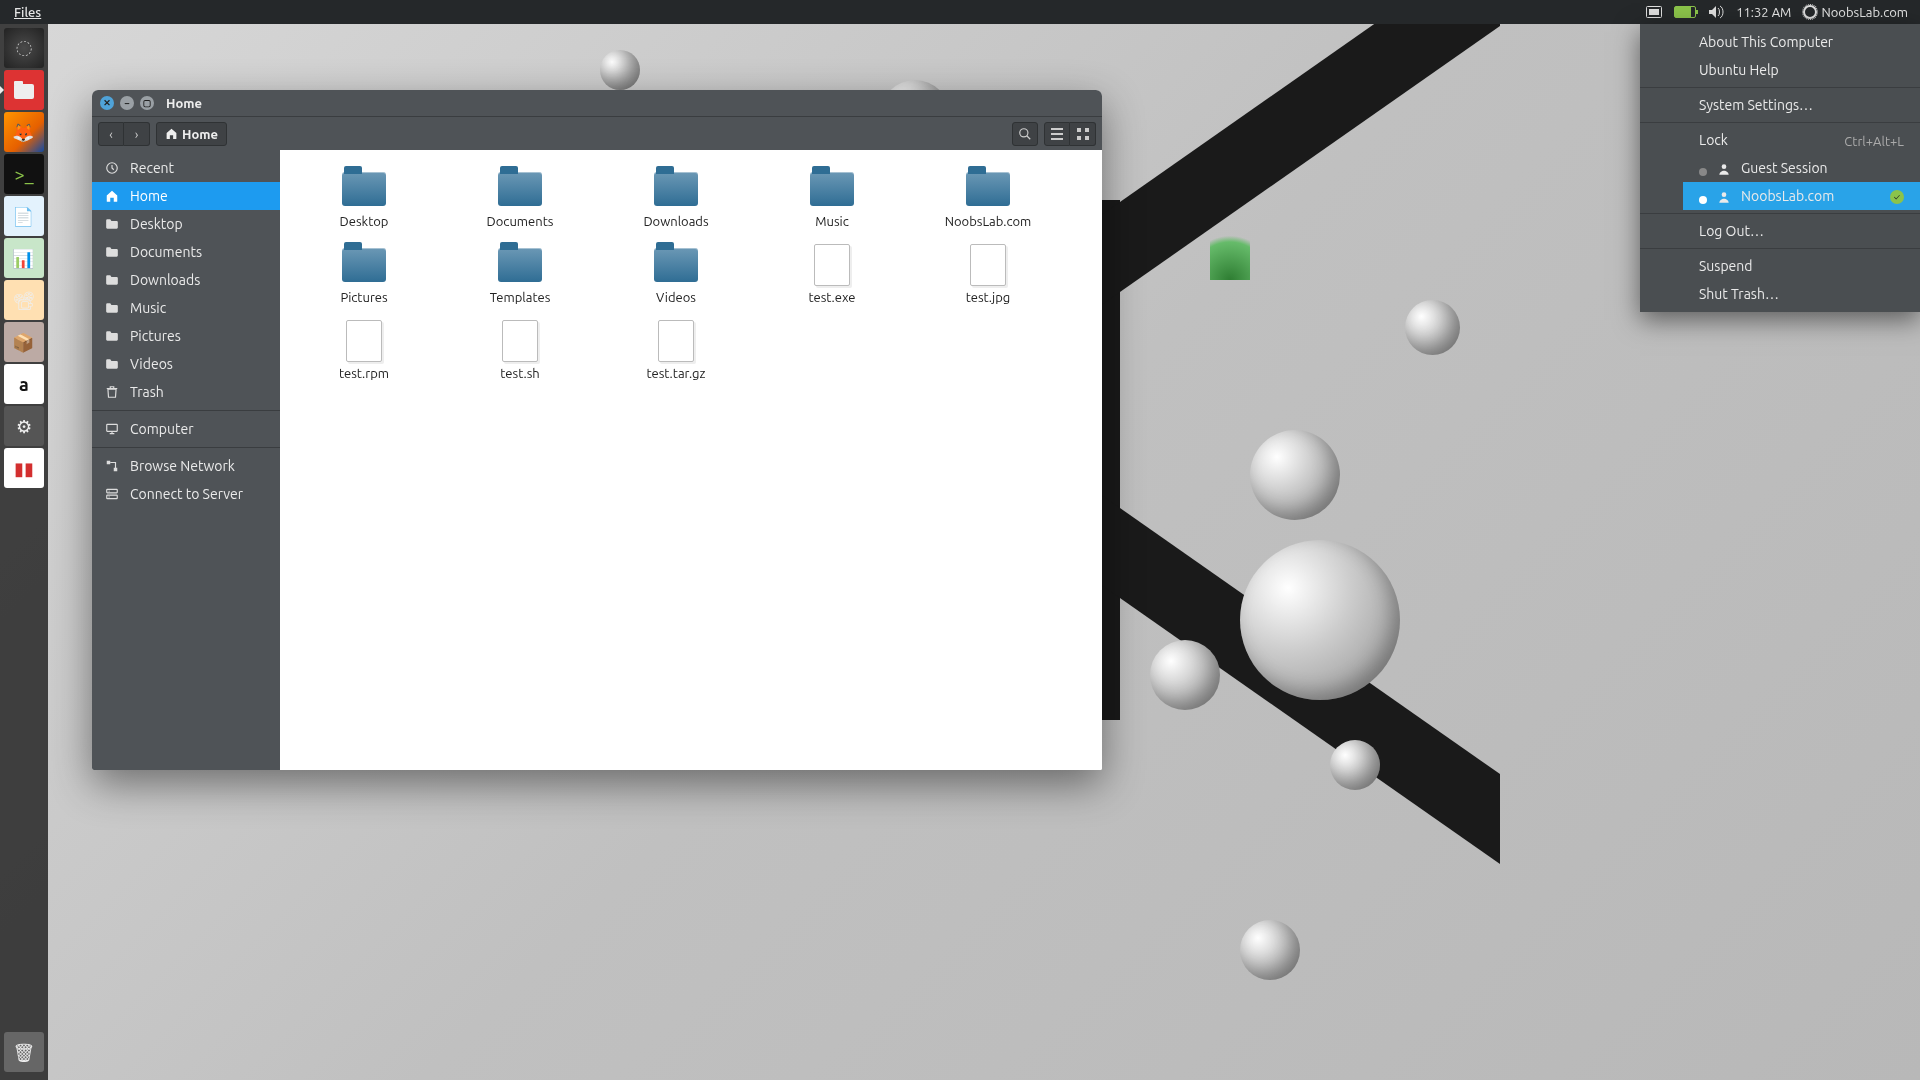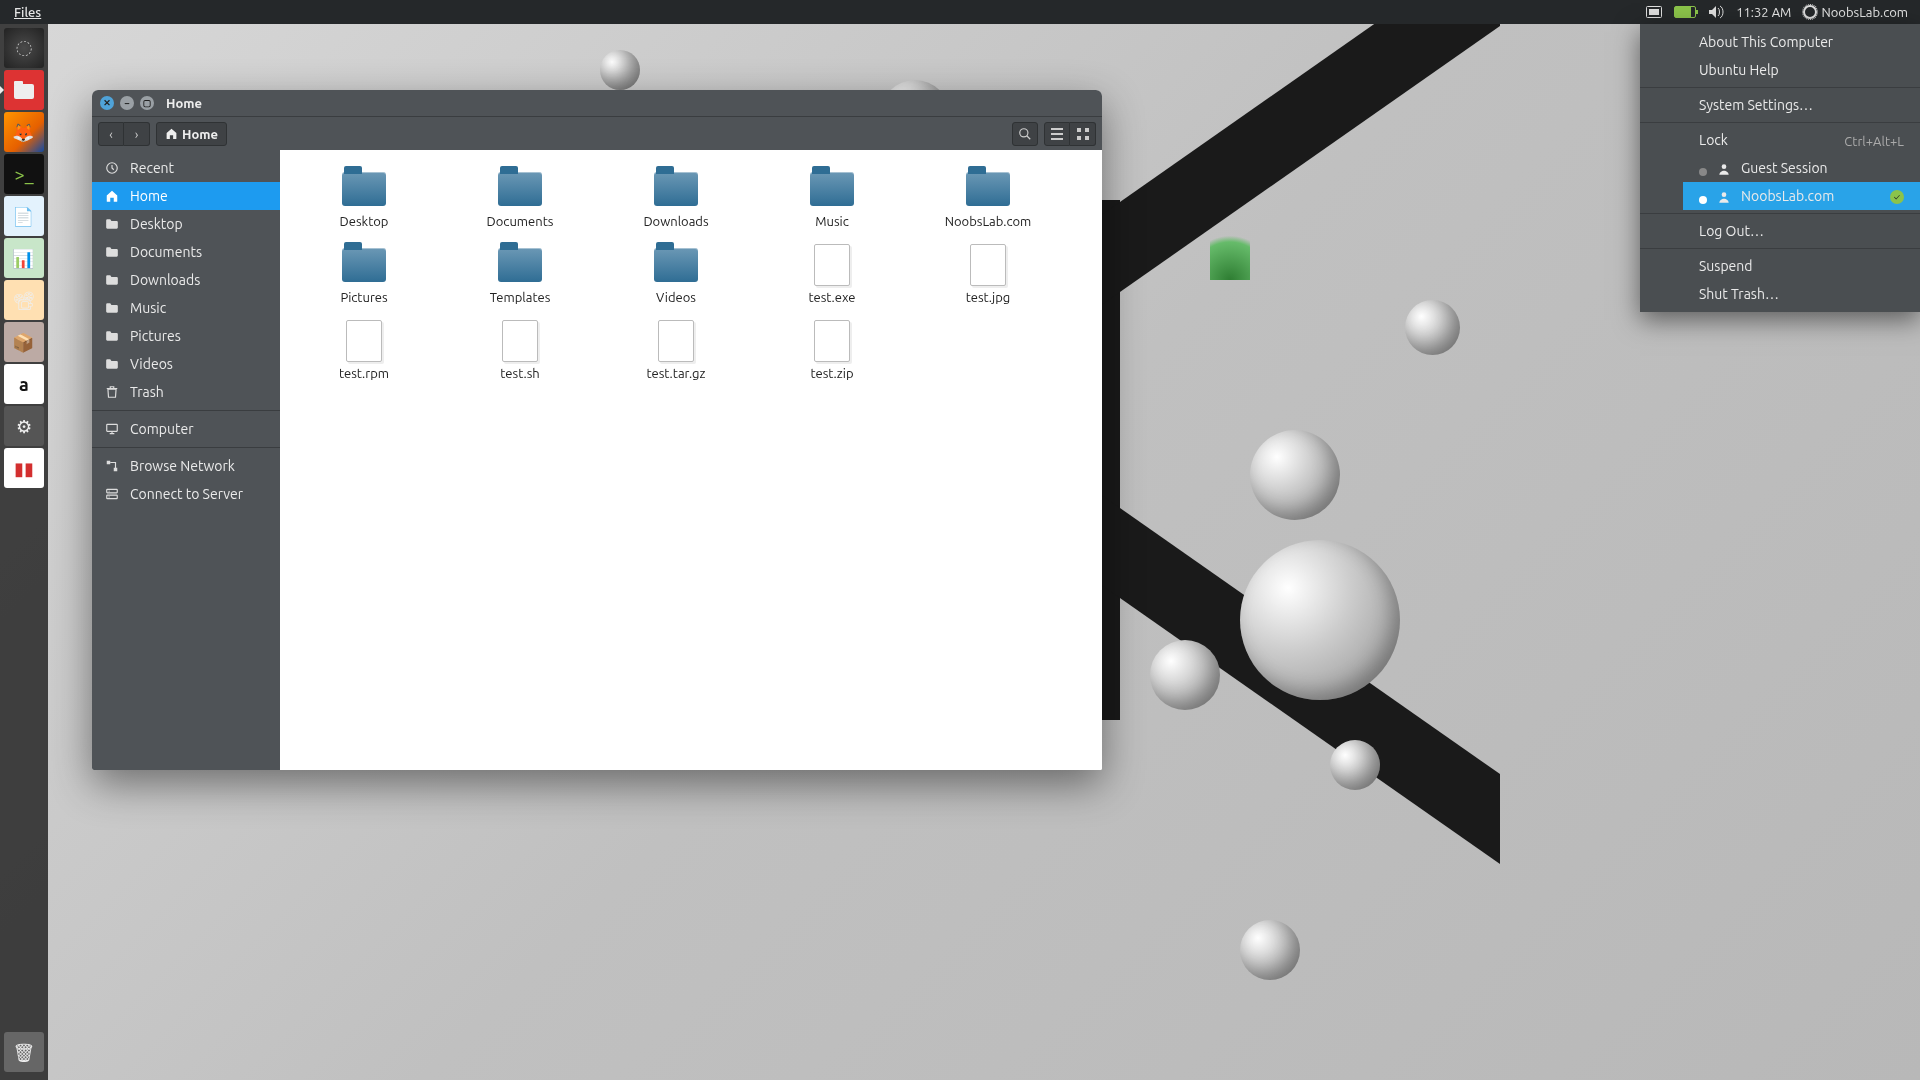--- a/index.html
+++ b/index.html
@@ -419,26 +419,20 @@
               <div class="doc"></div>
             </div>
             <span>test.sh</span>
           </div>
           <div class="file-item">
             <div class="ficon">
               <div class="doc"></div>
             </div>
             <span>test.tar.gz</span>
           </div>
-          <div class="file-item">
-            <div class="ficon">
-              <div class="doc"></div>
-            </div>
-            <span>test.zip</span>
-          </div>
         </div>
     </div>
   </div>
 </div>
 
 <div class="sys-menu" id="sys-menu">
     <div class="mi">
       <span>About This Computer</span>
     </div>
     <div class="mi">

